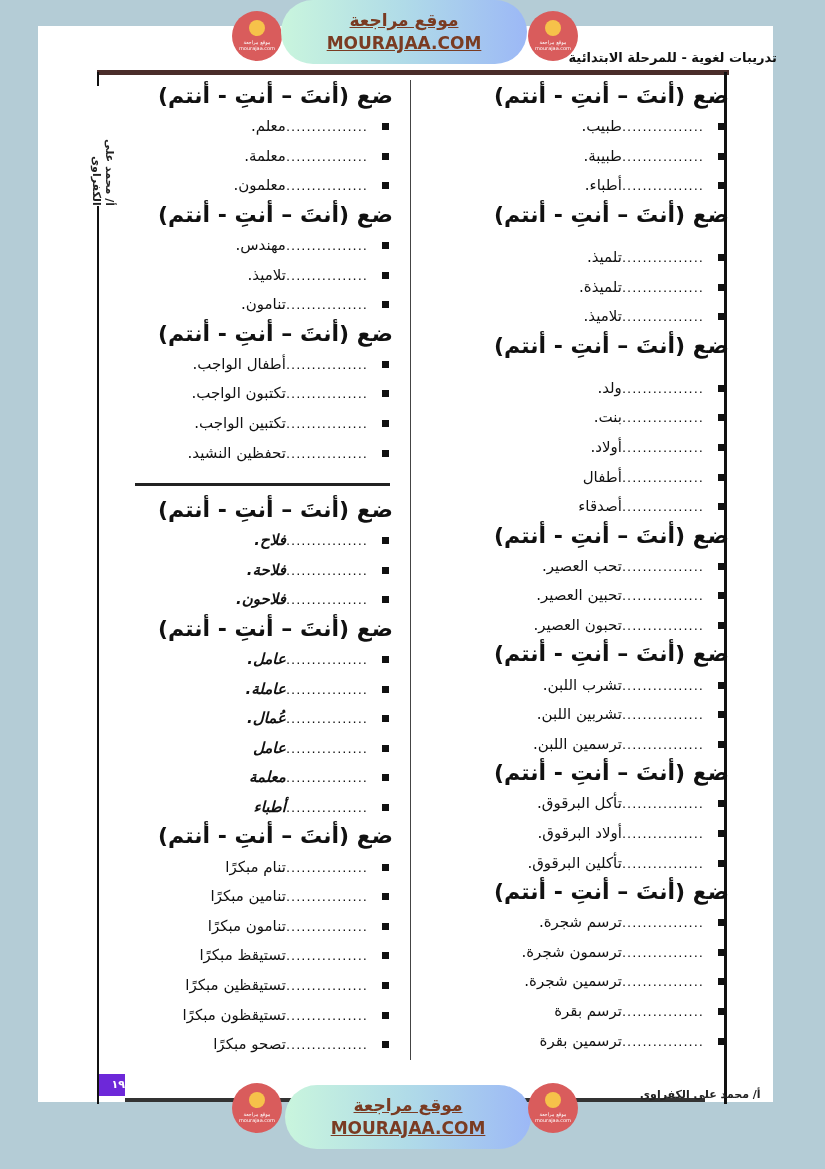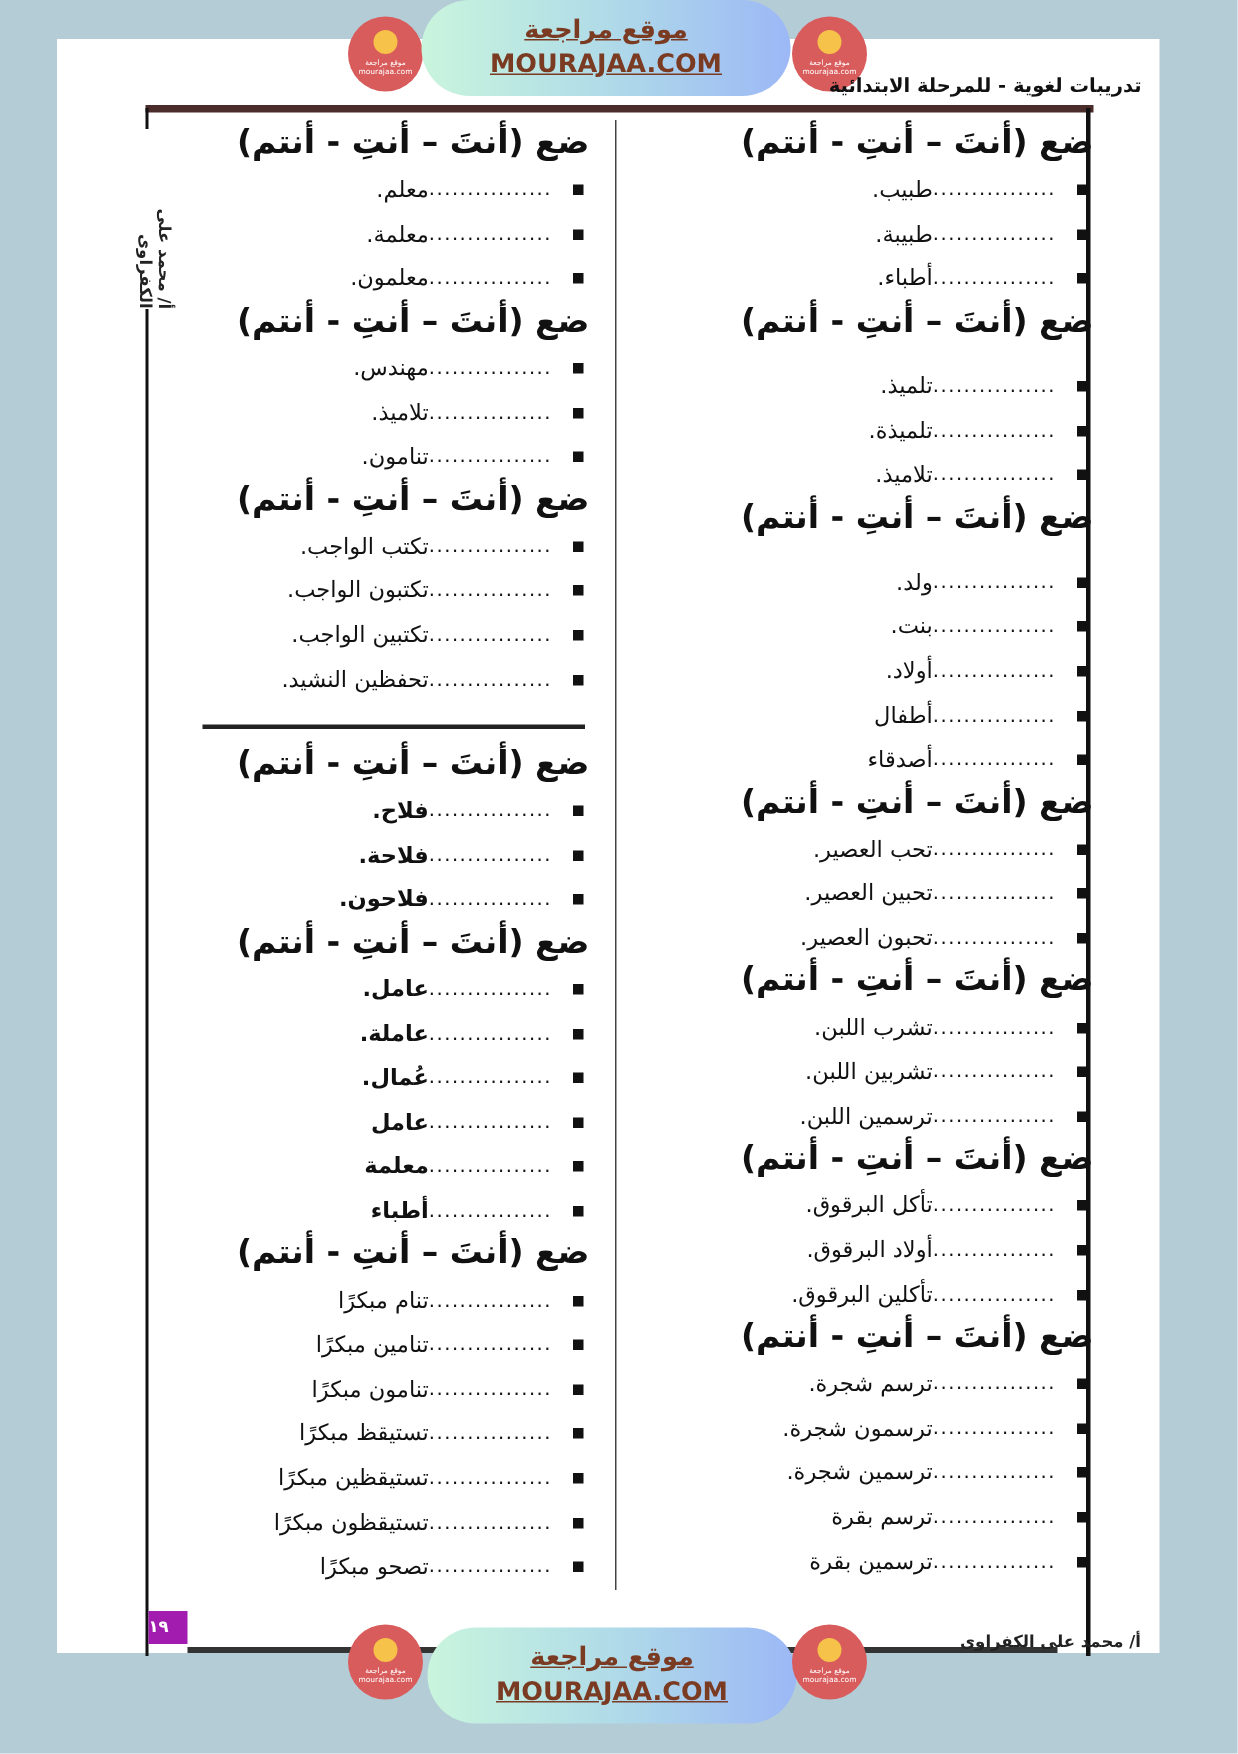--- a/index.html
+++ b/index.html
@@ -1,36 +1,36 @@
 <!DOCTYPE html>
 <html><head>
 <meta charset="utf-8">
 <style>
   html, body { margin:0; padding:0; }
   body { width:825px; height:1169px; background:#b4ccd6; position:relative; overflow:hidden; font-family:"DejaVu Sans", sans-serif; }
   .page { position:absolute; left:38px; top:26px; width:735px; height:1076px; background:#ffffff; }
-  .header-title { position:absolute; right:64px; top:50px; font-size:13px; font-weight:bold; color:#111; direction:rtl; }
+  .header-title { position:absolute; right:48px; top:50px; font-size:13px; font-weight:bold; color:#111; direction:rtl; }
   .top-rule { position:absolute; left:97px; top:70px; width:632px; height:5px; background:#4a2d2a; }
   .right-border { position:absolute; left:724px; top:72px; width:3px; height:1032px; background:#111; }
   .left-border { position:absolute; left:97px; top:72px; width:2px; height:1032px; background:#111; }
   .center-divider { position:absolute; left:410px; top:80px; width:1px; height:980px; background:#444; }
   .side-label { position:absolute; left:96px; top:86px; width:20px; height:120px; background:#fff; writing-mode:vertical-rl; font-size:11px; font-weight:bold; color:#222; direction:rtl; }
   .left-hr { position:absolute; left:135px; top:483px; width:255px; height:3px; background:#222; }
-  .page-num { position:absolute; left:99px; top:1074px; width:26px; height:22px; background:#a21caf; color:#fff; font-size:11px; font-weight:bold; text-align:left; line-height:22px; }
+  .page-num { position:absolute; left:99px; top:1074px; width:26px; height:22px; background:#6d28d9; color:#fff; font-size:11px; font-weight:bold; text-align:right; line-height:22px; }
   .bottom-rule { position:absolute; left:125px; top:1098px; width:580px; height:4px; background:#333; }
   .bottom-sig { position:absolute; left:640px; top:1088px; font-size:11px; font-weight:bold; color:#222; direction:rtl; }
   .col { position:absolute; direction:rtl; }
   .col.right { right:96px; top:82px; width:300px; }
   .col.left { right:432px; top:82px; width:280px; }
   .heading { font-size:22px; font-weight:bold; color:#111; height:30px; line-height:28px; white-space:nowrap; }
   .item { height:29.6px; line-height:29px; font-size:15px; color:#111; white-space:nowrap; display:flex; align-items:center; }
   .bullet { width:7px; height:7px; background:#111; margin-left:14px; margin-right:4px; flex:none; }
   .dots { letter-spacing:1px; color:#111; font-size:13px; }
   .word { margin-right:0; }
-  .bold .word { font-weight:bold; }
+  .bold .word { font-weight:bold;font-style:italic; }
   .gap { height:12px; }
   .banner { position:absolute; width:246px; height:64px; border-radius:32px; background:linear-gradient(90deg,#c9f5dd 0%,#b0dbe8 50%,#9cb8f6 100%); text-align:center; }
   .banner .ar { font-size:17px; font-weight:bold; color:#7a3b22; text-decoration:underline; line-height:24px; margin-top:8px; direction:rtl; }
   .banner .en { font-size:17px; font-weight:bold; color:#7a3b22; text-decoration:underline; line-height:22px; }
   .badge { position:absolute; width:50px; height:50px; border-radius:50%; background:#d95c5c; text-align:center; }
   .badge .logo { width:16px; height:16px; border-radius:50%; background:#f6c24a; margin:9px auto 3px; }
   .badge .txt { font-size:5px; color:#fff; line-height:6px; }
 </style>
 </head>
 <body>
@@ -226,21 +226,21 @@
     </div>
     <div class="item">
       <span class="bullet"></span>
       <span class="dots">................</span>
       <span class="word">تنامون.</span>
     </div>
     <div class="heading">ضع (أنتَ – أنتِ - أنتم)</div>
     <div class="item">
       <span class="bullet"></span>
       <span class="dots">................</span>
-      <span class="word">تكتب الواجب.</span>
+      <span class="word">أطفال الواجب.</span>
     </div>
     <div class="item">
       <span class="bullet"></span>
       <span class="dots">................</span>
       <span class="word">تكتبون الواجب.</span>
     </div>
     <div class="item">
       <span class="bullet"></span>
       <span class="dots">................</span>
       <span class="word">تكتبين الواجب.</span>

